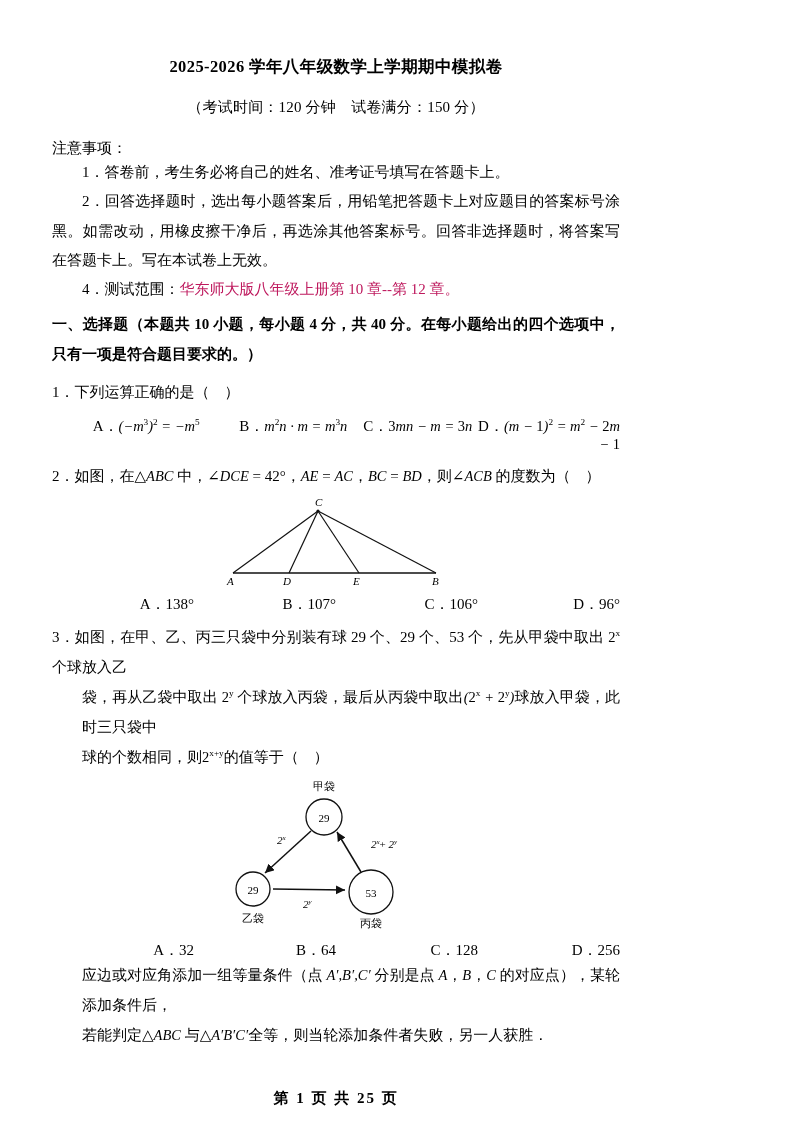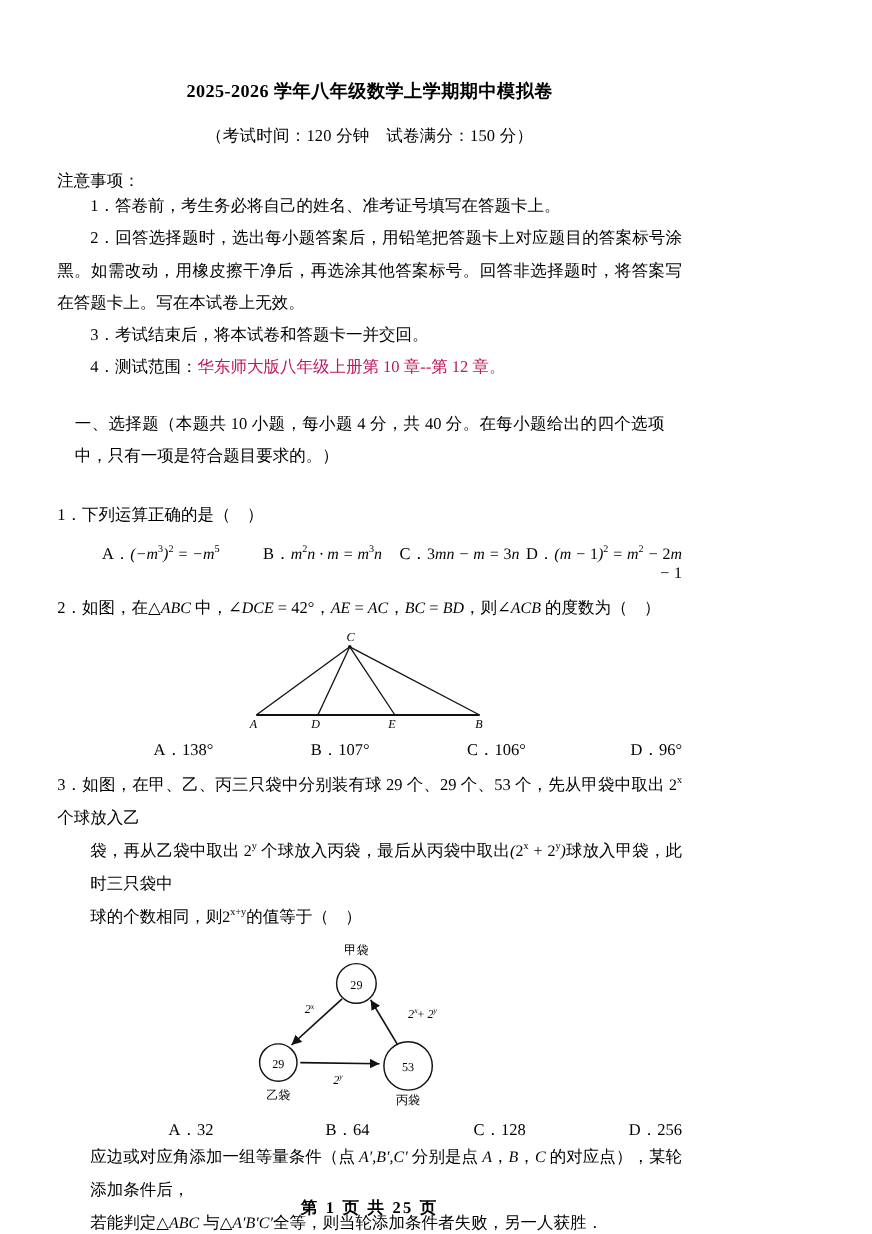--- a/index.html
+++ b/index.html
@@ -14,21 +14,21 @@
     font-family: "Liberation Serif", "DejaVu Serif", serif;
     color: #000000;
     position: relative;
     overflow: hidden;
   }
   .page {
     position: relative;
     width: 672px;
     height: 1122px;
     box-sizing: border-box;
-    padding: 16px 52px;
+    padding: 0 52px;
   }
   
   .doc-title {
     text-align: center;
     font-size: 16.5px;
     font-weight: 700;
     letter-spacing: .4px;
     margin: 0;
     padding-top: 56px;
   }
@@ -50,23 +50,23 @@
     margin: 0;
     text-indent: 30px;
     text-align: justify;
     text-justify: inter-ideograph;
   }
   .red {
     color: #be185d;
   }
   .section-head {
     font-size: 15px;
-    font-weight: 400;
+    font-weight: 700;
     line-height: 1.95;
-    margin: 16px;
+    margin: 0;
     padding-top: 6px;
     text-align: justify;
     text-justify: inter-ideograph;
   }
   
   .q {
     font-size: 15px;
     line-height: 2.0;
     margin: 0;
     padding-top: 8px;
@@ -126,21 +126,20 @@
 <body>
 
 <div class="page">
 
   <h1 class="doc-title">2025-2026 学年八年级数学上学期期中模拟卷</h1>
   <p class="doc-subtitle">（考试时间：120 分钟　试卷满分：150 分）</p>
 
   <p class="notice-title">注意事项：</p>
   <p class="notice-item">1．答卷前，考生务必将自己的姓名、准考证号填写在答题卡上。</p>
   <p class="notice-item">2．回答选择题时，选出每小题答案后，用铅笔把答题卡上对应题目的答案标号涂黑。如需改动，用橡皮擦干净后，再选涂其他答案标号。回答非选择题时，将答案写在答题卡上。写在本试卷上无效。</p>
-  <p class="notice-item">3．考试结束后，将本试卷和答题卡一并交回。</p>
   <p class="notice-item"><span>4．测试范围：</span><span class="red">华东师大版八年级上册第 10 章--第 12 章。</span></p>
 
   <p class="section-head">一、选择题（本题共 10 小题，每小题 4 分，共 40 分。在每小题给出的四个选项中，只有一项是符合题目要求的。）</p>
 
   <p class="q"><span>1．</span><span>下列运算正确的是（　）</span></p>
   <div class="opts q1">
     <div><span>A．</span><span><span class="mth">(−m<sup>3</sup>)<sup class="up">2</sup> = −m<sup>5</sup></span></span></div>
     <div><span>B．</span><span><span class="mth">m<sup>2</sup>n · m = m<sup>3</sup>n</span></span></div>
     <div><span>C．</span><span><span class="mth"><span class="up">3</span>mn − m = <span class="up">3</span>n</span></span></div>
     <div><span>D．</span><span><span class="mth">(m − <span class="up">1</span>)<sup class="up">2</sup> = m<sup class="up">2</sup> − <span class="up">2</span>m − <span class="up">1</span></span></span></div>

